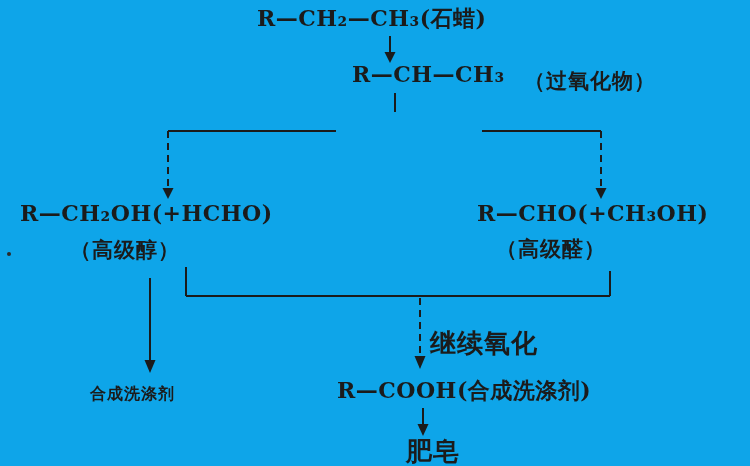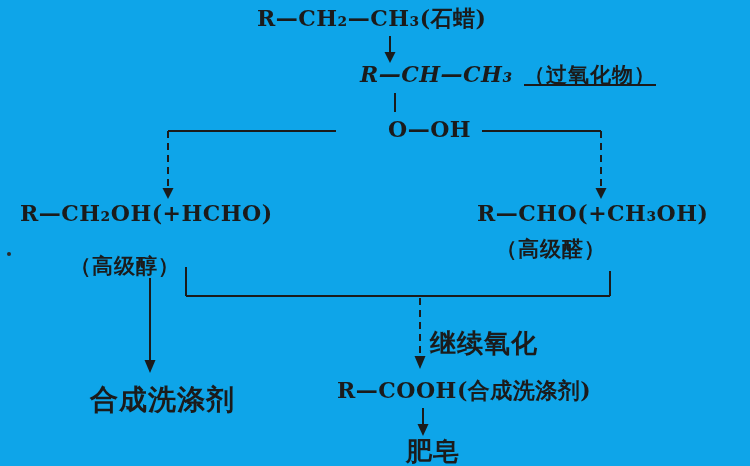--- a/index.html
+++ b/index.html
@@ -78,32 +78,31 @@
 
     <line class="dashed" x1="420" y1="298" x2="420" y2="358"></line>
     <path class="head" d="M414.5 356 L425.5 356 L420 369 Z"></path>
 
     <line x1="423" y1="408" x2="423" y2="426"></line>
     <path class="head" d="M417.5 424 L428.5 424 L423 436 Z"></path>
   </svg>
 
   <div class="node formula" style="left:257px; top:7px;">R—CH₂—CH₃(石蜡)</div>
 
-  <div class="node formula" style="left:360px; top:63px;font-style:italic;">R—CH—CH₃</div>
-  <div class="node cjk" style="left:524px; top:64px;text-decoration:underline;">（过氧化物）</div>
-  <div class="node formula" style="left:388px; top:118px;">O—OH</div>
+  <div class="node formula" style="left:352px; top:63px;">R—CH—CH₃</div>
+  <div class="node cjk" style="left:524px; top:70px;">（过氧化物）</div>
 
   <div class="node formula" style="left:20px; top:202px;">R—CH₂OH(+HCHO)</div>
-  <div class="node cjk" style="left:70px; top:255px;">（高级醇）</div>
+  <div class="node cjk" style="left:70px; top:239px;">（高级醇）</div>
 
   <div class="node formula" style="left:477px; top:202px;">R—CHO(+CH₃OH)</div>
   <div class="node cjk" style="left:496px; top:238px;">（高级醛）</div>
 
   <div class="node cjk" style="left:430px; top:330px; font-size:26px;">继续氧化</div>
 
   <div class="node formula" style="left:337px; top:379px;">R—COOH(合成洗涤剂)</div>
 
   <div class="node cjk" style="left:406px; top:438px; font-size:26px;">肥皂</div>
 
-  <div class="node cjk" style="left:90px; top:386px; font-size:28px;">合成洗涤剂</div>
+  <div class="node cjk" style="left:90px; top:386px; font-size:16px;">合成洗涤剂</div>
 
   <div class="scan-dot"></div>
 </div>
 
 </body></html>

